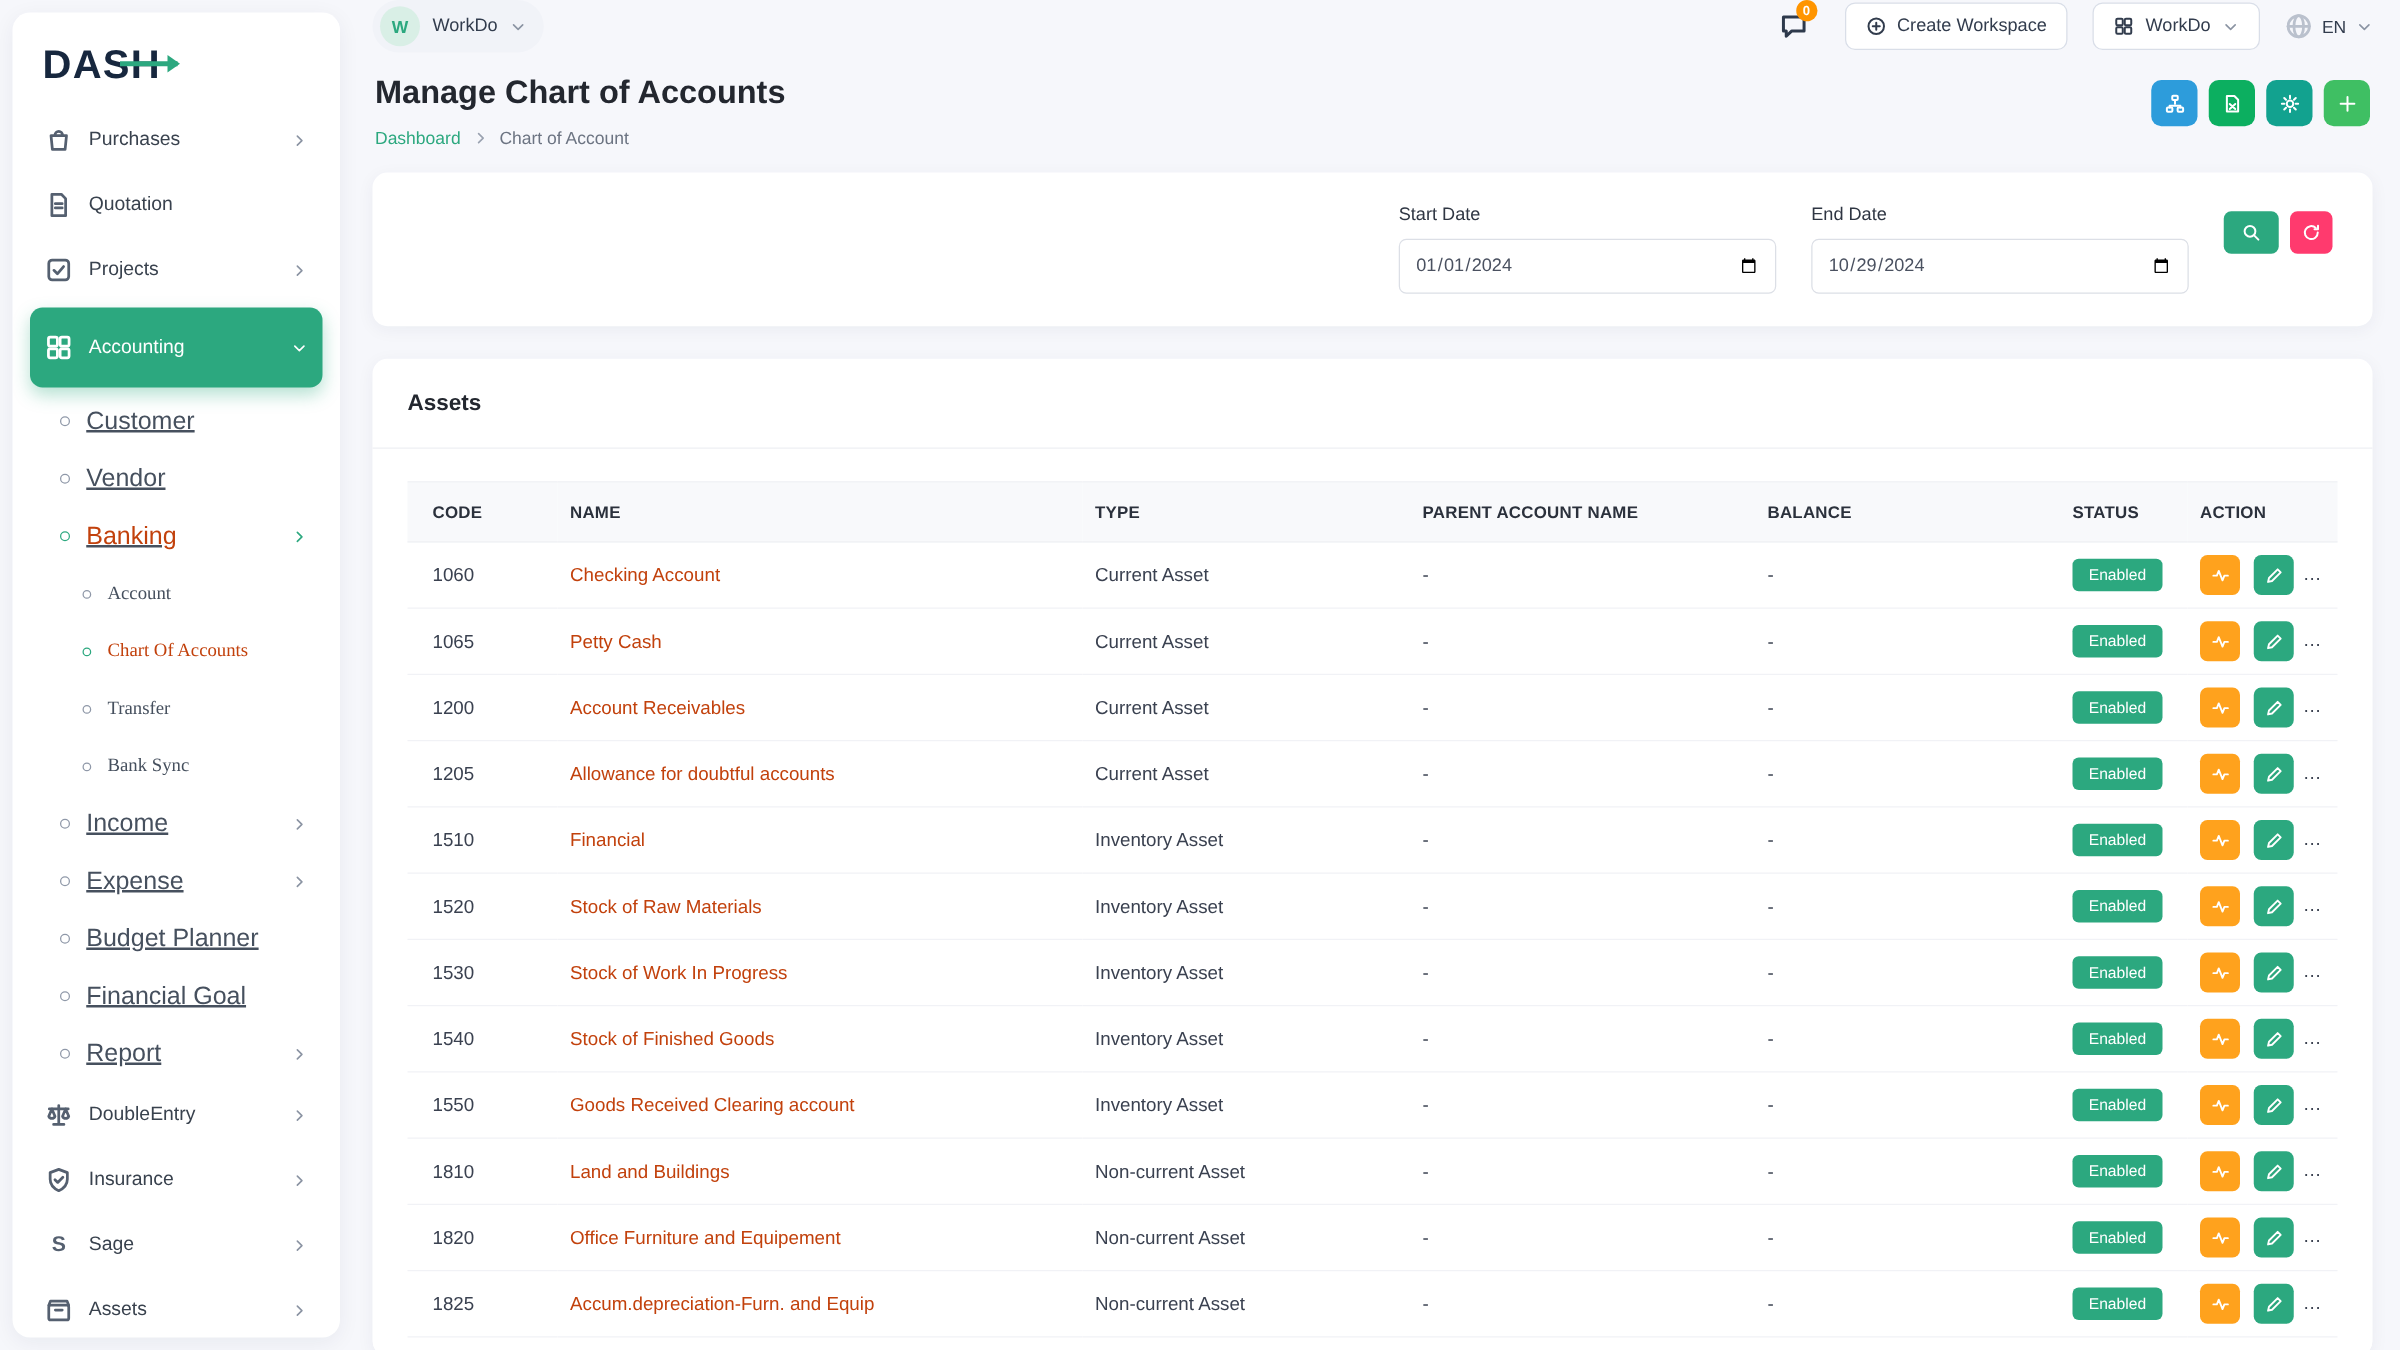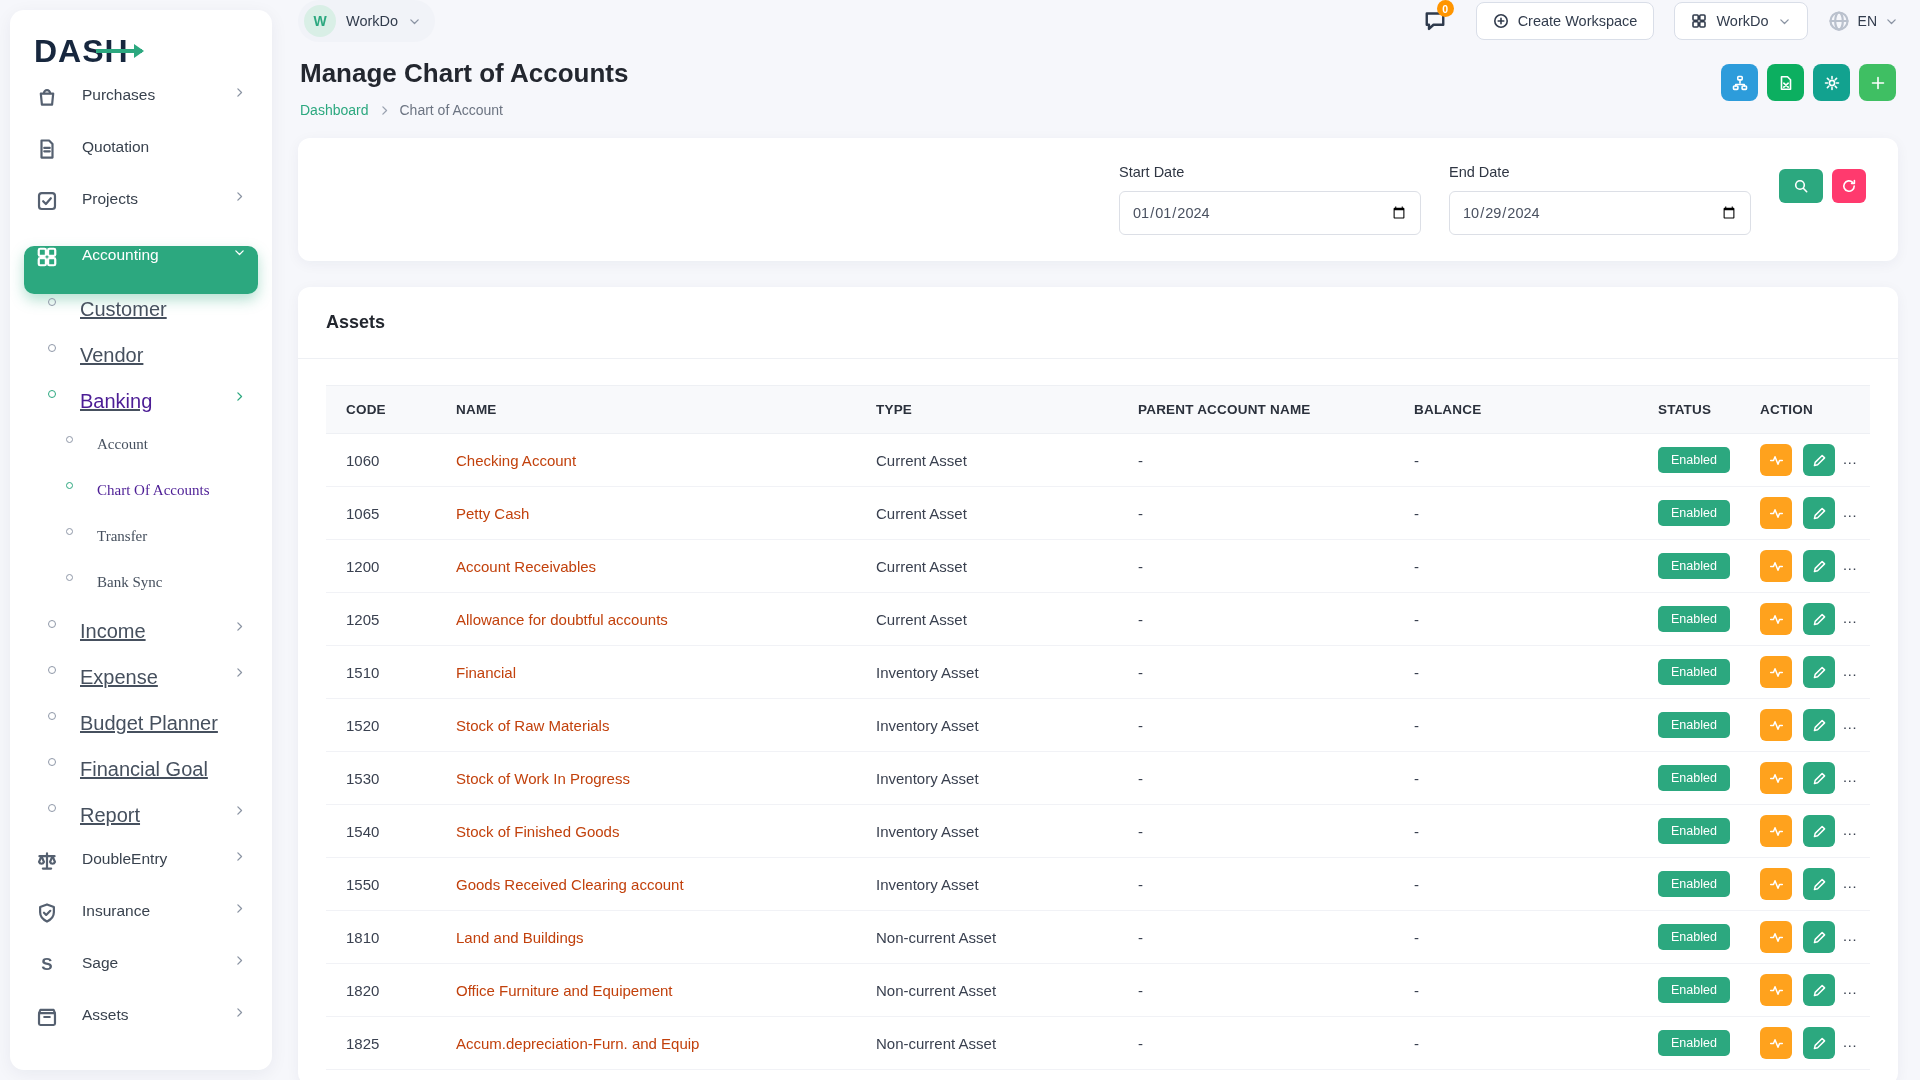--- a/index.html
+++ b/index.html
@@ -20,31 +20,31 @@
   
   .sidebar { width:262px; min-width:262px; background:#fff; margin:10px 0 10px 10px;
     border-radius:14px; box-shadow:0 4px 18px rgba(20,30,60,.06);
     padding:18px 14px; overflow:hidden; }
   .logo { height:46px; display:flex; align-items:center; padding:0 10px; position:relative; cursor:pointer; }
   .logo-text { font-size:32px; font-weight:800; color:#17273e; letter-spacing:1px; }
   .logo-arrow { position:absolute; left:72px; top:21px; width:46px; height:4px; background:#2ca87f; }
   .logo-arrow::after { content:""; position:absolute; right:-2px; top:-5px;
     border-left:10px solid #2ca87f; border-top:7px solid transparent; border-bottom:7px solid transparent; }
   .nav { margin-top:12px; }
-  .s-item { display:flex; align-items:flex-start; gap:24px; height:52px; padding:0 12px;
+  .s-item { display:flex; align-items:center; gap:13px; height:52px; padding:0 12px;
     border-radius:10px; color:#39424e; font-size:15.5px; cursor:pointer; }
   .s-item .s-ic { width:22px; height:22px; display:flex; align-items:center; justify-content:center; color:#556070; }
   .s-item .chev { margin-left:auto; color:#8b94a3; }
-  .s-item.active { background:#2ca87f; color:#fff; height:48px; margin:4px 0; box-shadow:0 6px 14px rgba(44,168,127,.35); }
+  .s-item.active { background:#2ca87f; color:#fff; height:64px; margin:4px 0; box-shadow:0 6px 14px rgba(44,168,127,.35); }
   .s-item.active .s-ic, .s-item.active .chev { color:#fff; }
   .s-item.sub  { height:46px; padding-left:24px; font-size:20px; color:#46505e;text-decoration:underline; }
   .s-item.sub2 { height:46px; padding-left:42px; font-size:15px; color:#46505e;font-family:Liberation Serif, serif; }
   .dot { width:8px; height:8px; border:1.7px solid #8f98a8; border-radius:50%; flex:none; }
   .sub2 .dot { width:7px; height:7px; }
-  .green-item, .green-item .s-label { color:#4c1d95; }
+  .green-item, .green-item .s-label { color:#c2410c; }
   .green-item .dot { border-color:#2ca87f; }
   .green-item .chev { color:#2ca87f; }
   .sage-glyph { font-size:17px; font-weight:600; color:#556070; }
 
   
   .main { flex:1; min-width:0; padding:0 22px 0 26px; display:flex; flex-direction:column; }
 
   .topbar { height:72px; display:flex; align-items:center; justify-content:space-between; }
   .ws-pill { display:flex; align-items:center; gap:10px; background:#f1f3f8;
     border-radius:24px; padding:5px 14px 5px 6px; cursor:pointer; }

